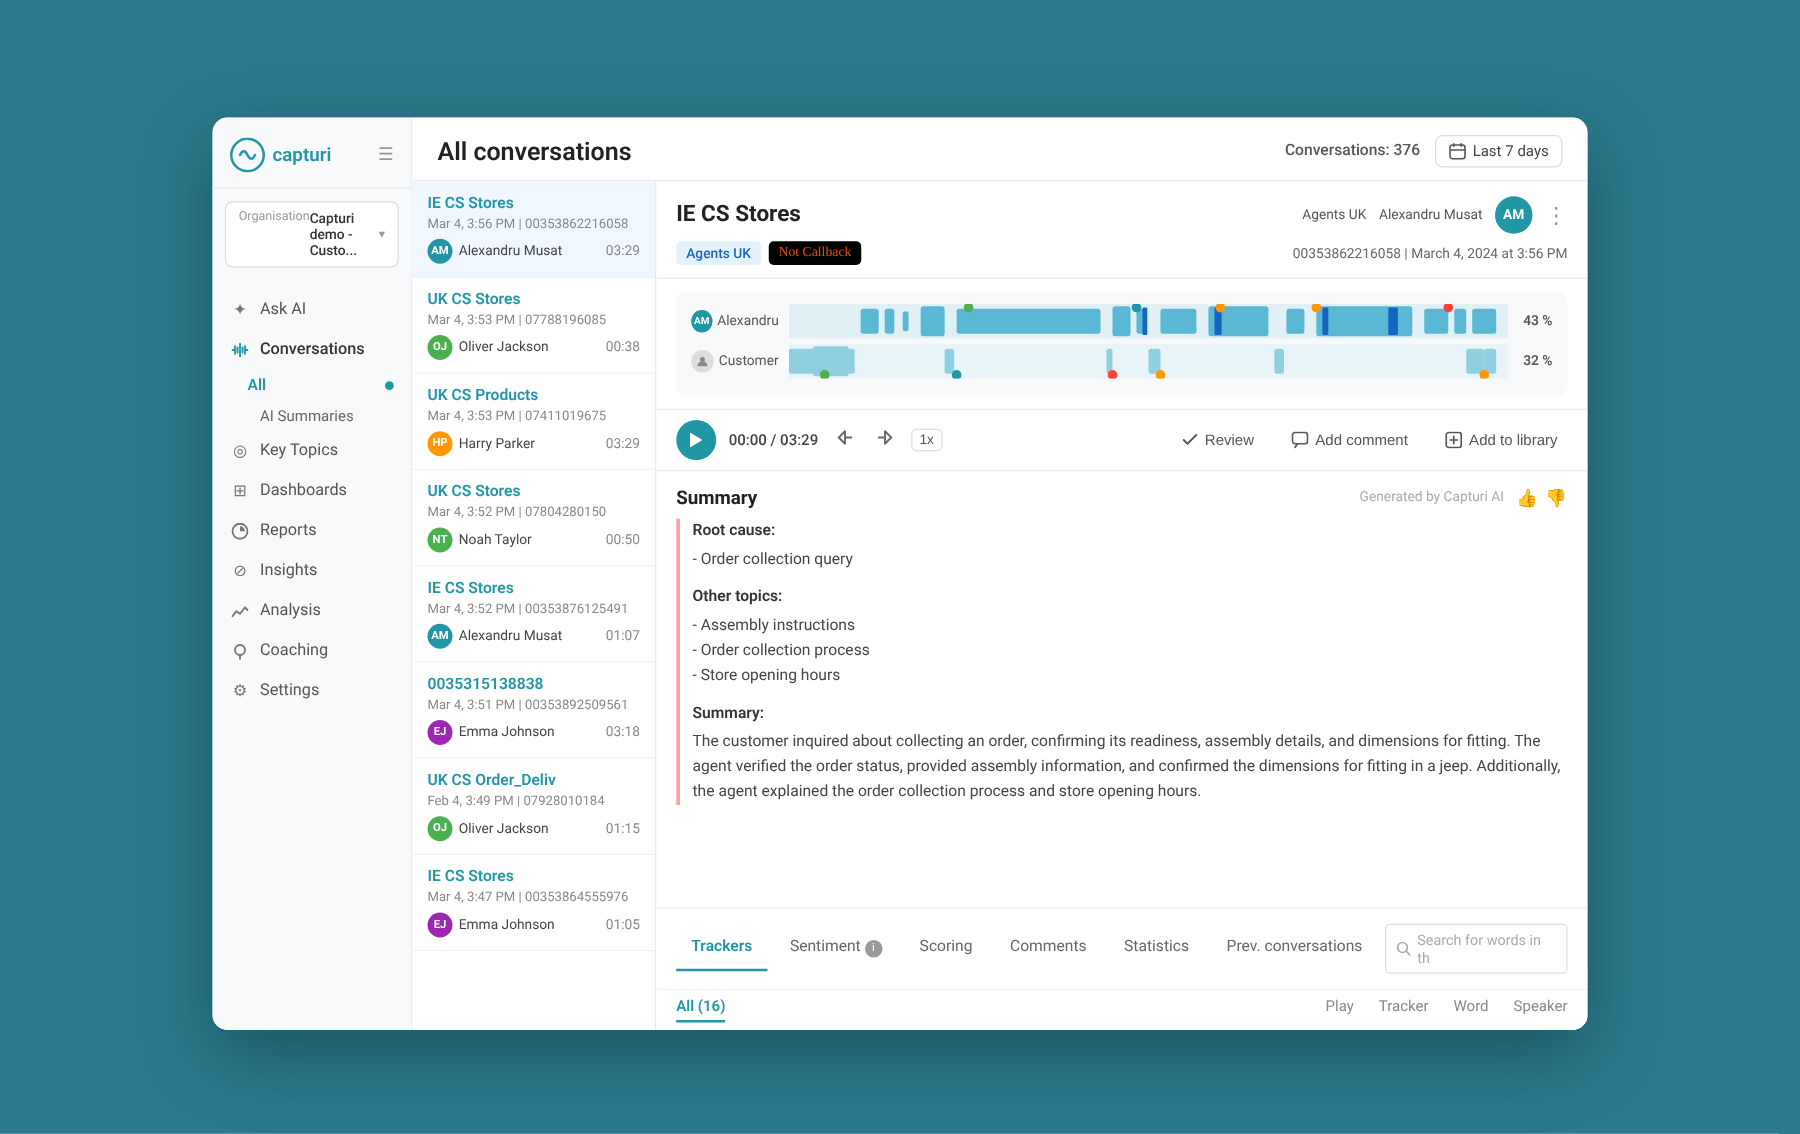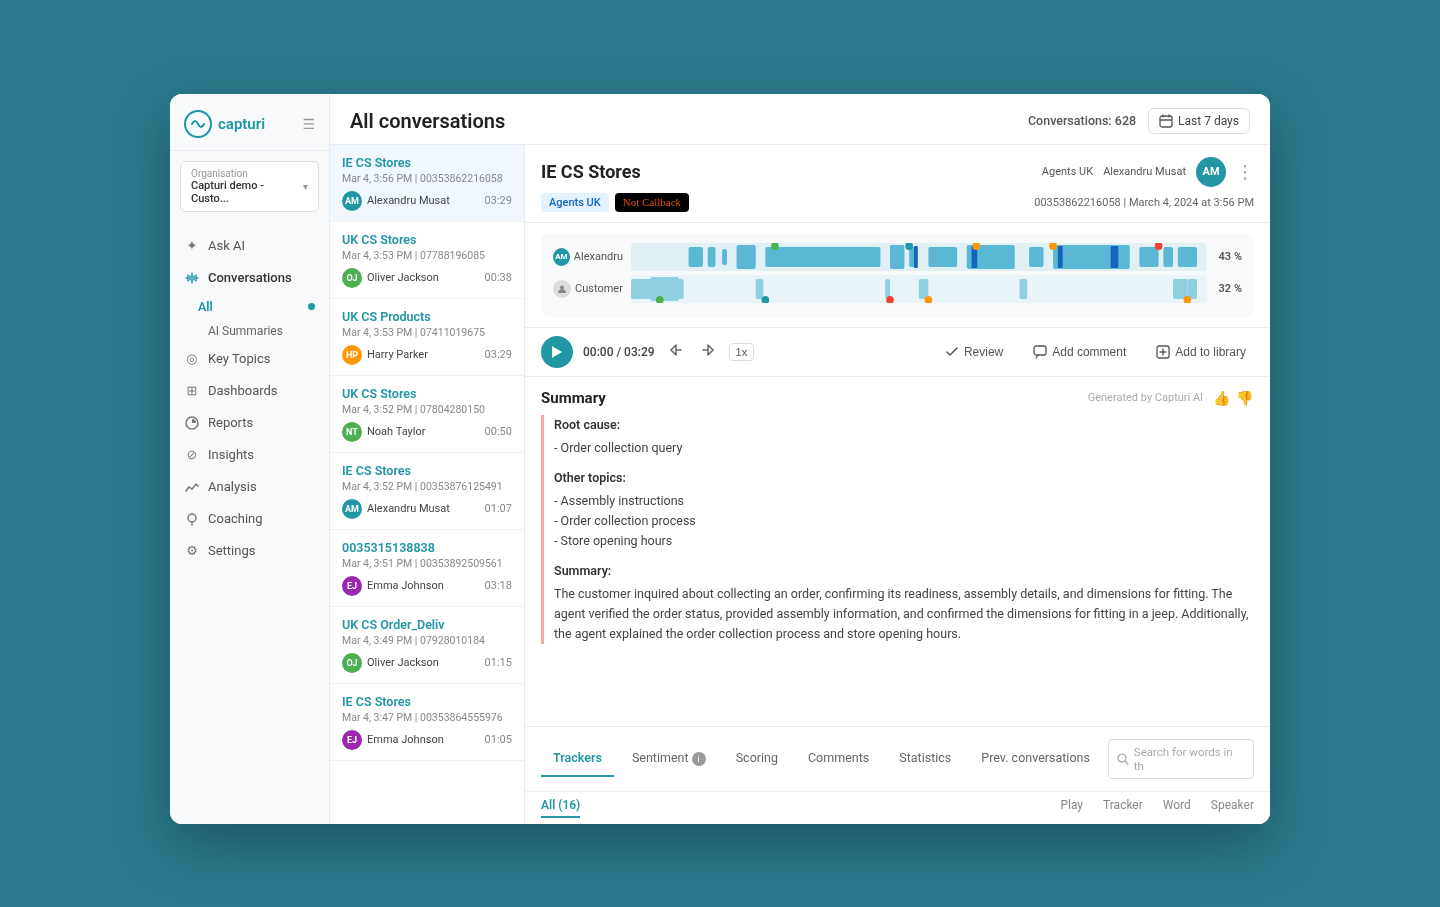--- a/index.html
+++ b/index.html
@@ -65,21 +65,21 @@
       border: 1px solid #ddd;
       border-radius: 6px;
       background: #fff;
       display: flex;
       align-items: center;
       justify-content: space-between;
       cursor: pointer;
     }
     .org-selector-inner {
       display: flex;
-      flex-direction: column;
+      flex-direction: row;
     }
     .org-label {
       font-size: 10px;
       color: #999;
     }
     .org-name {
       font-size: 11px;
       color: #333;
       font-weight: 500;
     }
@@ -667,21 +667,21 @@
     </div>
   </div>
 
   <div class="main-content">
 
     <div class="main-header">
       <h1 class="page-title">All conversations</h1>
       <div class="header-right">
         <span class="conversations-count">
           <span>Conversations:</span>
-          <span>628</span>
+          <span>376</span>
         </span>
         <div class="date-filter">
           <svg width="14" height="14" viewBox="0 0 14 14" fill="none">
             <rect x="1" y="2" width="12" height="11" rx="2" stroke="#555" stroke-width="1.3"></rect>
             <path d="M1 6h12" stroke="#555" stroke-width="1.3"></path>
             <path d="M4 1v2M10 1v2" stroke="#555" stroke-width="1.3" stroke-linecap="round"></path>
           </svg>
           <span>Last 7 days</span>
         </div>
       </div>
@@ -760,21 +760,21 @@
               <div class="agent-info">
                 <div class="avatar" style="background:#9c27b0;">EJ</div>
                 <span class="agent-name">Emma Johnson</span>
               </div>
               <span class="conv-duration">03:18</span>
             </div>
           </div>
 
           <div class="conv-item">
             <div class="conv-item-title">UK CS Order_Deliv</div>
-            <div class="conv-item-meta">Mar 4, 3:49 PM | 07928010184</div>
+            <div class="conv-item-meta">Feb 4, 3:49 PM | 07928010184</div>
             <div class="conv-item-agent">
               <div class="agent-info">
                 <div class="avatar" style="background:#4caf50;">OJ</div>
                 <span class="agent-name">Oliver Jackson</span>
               </div>
               <span class="conv-duration">01:15</span>
             </div>
           </div>
 
           <div class="conv-item">

